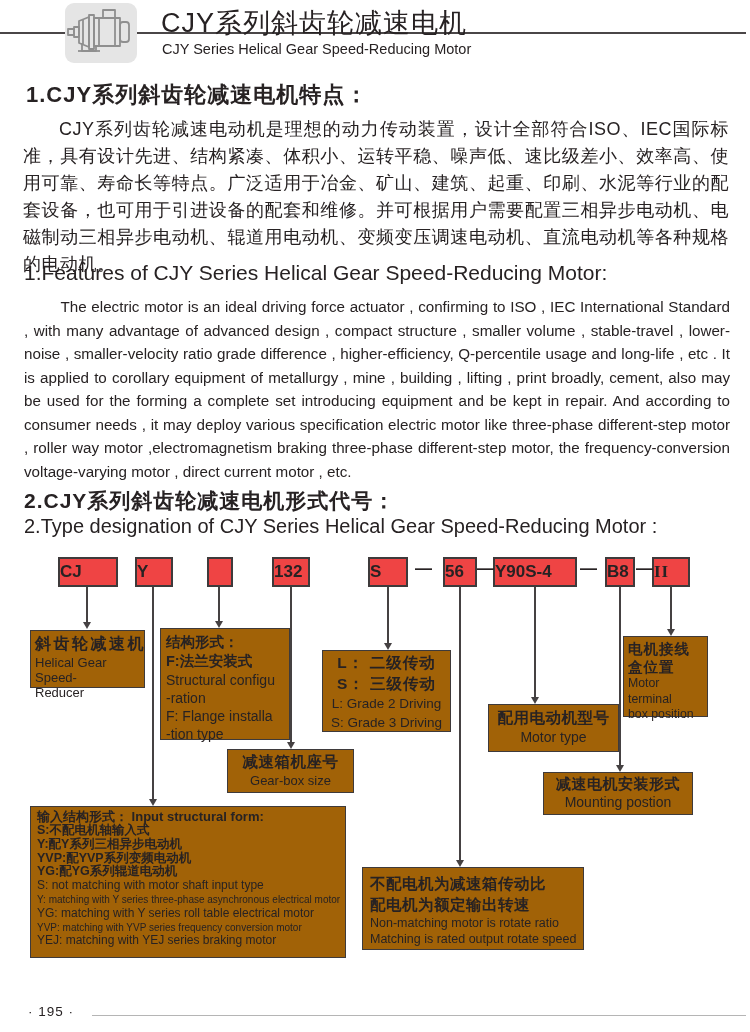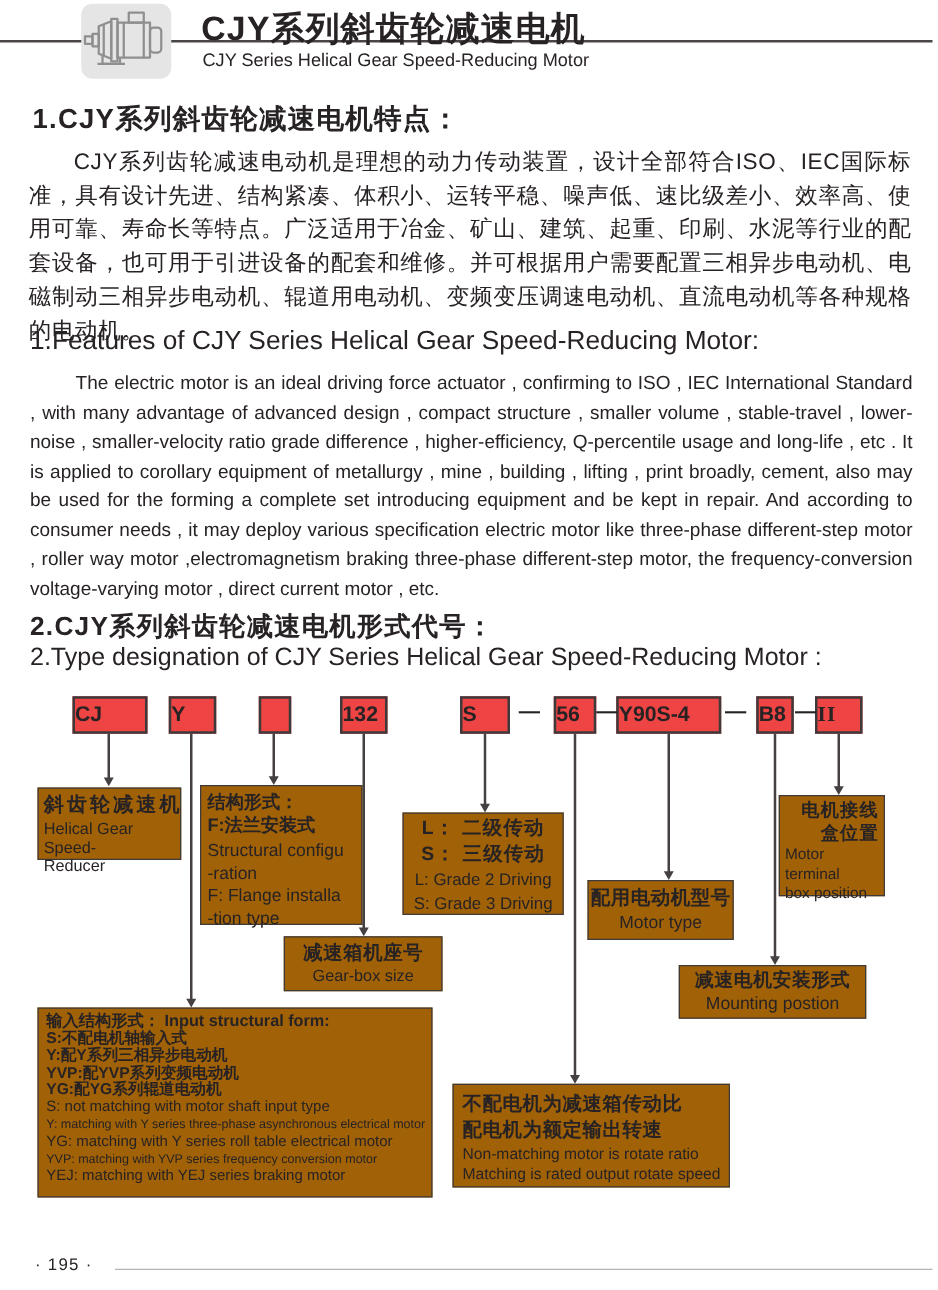--- a/index.html
+++ b/index.html
@@ -2,21 +2,21 @@
 <html><head>
 <meta charset="utf-8">
 <style>
   html,body{margin:0;padding:0;background:#ffffff;}
   .page{position:relative;width:750px;height:1032px;background:#ffffff;overflow:hidden;
         font-family:"Liberation Sans",sans-serif;color:#272223;}
 
   
   .header-rule{position:absolute;left:0;top:32px;width:746px;height:2px;background:#4a4647;}
   .icon-tile{position:absolute;left:65px;top:3px;width:72px;height:60px;background:#e5e5e5;border-radius:9px;}
-  .title-zh{position:absolute;left:161px;top:5px;font-size:27px;font-weight:bold;letter-spacing:1px;white-space:nowrap;}
+  .title-zh{position:absolute;left:161px;top:5px;font-size:27px;font-weight:normal;letter-spacing:1px;white-space:nowrap;}
   .title-en{position:absolute;left:162px;top:41px;font-size:14.5px;white-space:nowrap;}
 
   
   .h-zh{position:absolute;left:26px;font-size:22px;font-weight:bold;letter-spacing:1px;white-space:nowrap;}
   .h-en{position:absolute;left:24px;font-size:21px;white-space:nowrap;}
   .body-zh{position:absolute;left:23px;top:116px;width:706px;font-size:18px;line-height:27px;
            text-align:justify;text-justify:inter-ideograph;text-indent:2em;letter-spacing:0.5px;}
   .body-en{position:absolute;left:24px;top:295px;width:706px;font-size:15.2px;line-height:23.5px;
            text-align:justify;text-indent:2.4em;}
 
@@ -30,21 +30,21 @@
          border-right:4px solid transparent;border-top:7px solid #454142;}
   .lbl-box{position:absolute;border:1.7px solid #3e3a3b;background:#a16207;box-sizing:border-box;}
   .tc{text-align:center;}
   .lbl-zh-lg{font-size:15.5px;font-weight:bold;letter-spacing:0.5px;}
   .lbl-en{font-size:13px;}
   .reducer-zh{font-size:16px;font-weight:bold;letter-spacing:2.5px;white-space:nowrap;}
   .structure-line-zh{font-size:14.5px;font-weight:bold;line-height:19px;white-space:nowrap;}
   .structure-line-en{font-size:14px;line-height:18px;white-space:nowrap;}
   .drv-zh{font-size:15.5px;font-weight:bold;line-height:21px;letter-spacing:1px;}
   .drv-en{font-size:13.5px;line-height:19px;}
-  .term-zh{font-size:14.5px;font-weight:bold;line-height:17.5px;letter-spacing:1px;text-align:right;}
+  .term-zh{font-size:14.5px;font-weight:bold;line-height:17.5px;letter-spacing:1px;}
   .term-en{font-size:12.3px;line-height:15.5px;}
   .if-l1{font-size:13px;font-weight:bold;line-height:14px;white-space:nowrap;}
   .if-zh{font-size:12.5px;font-weight:bold;line-height:13.8px;white-space:nowrap;}
   .if-en{font-size:12px;line-height:13.8px;white-space:nowrap;}
   .if-en-sm{font-size:10px;line-height:13.8px;white-space:nowrap;}
   .ratio-zh{font-size:15.5px;font-weight:bold;line-height:21px;letter-spacing:0.5px;white-space:nowrap;}
   .ratio-en{font-size:12.5px;line-height:16px;white-space:nowrap;}
 
   
   .footer-num{position:absolute;left:28px;top:1004px;font-size:13.5px;letter-spacing:1px;}
@@ -139,21 +139,21 @@
     <div class="drv-zh">S：  三级传动</div>
     <div class="drv-en">L: Grade 2 Driving</div>
     <div class="drv-en">S: Grade 3 Driving</div>
   </div>
 
   <div class="lbl-box tc" style="left:227px;top:749px;width:127px;height:44px;padding:2px 0;">
     <div class="lbl-zh-lg">减速箱机座号</div>
     <div class="lbl-en">Gear-box size</div>
   </div>
 
-  <div class="lbl-box tc" style="left:470px;top:704px;width:117px;height:48px;padding:3px 0;">
+  <div class="lbl-box tc" style="left:488px;top:704px;width:131px;height:48px;padding:3px 0;">
     <div class="lbl-zh-lg">配用电动机型号</div>
     <div class="lbl-en" style="font-size:14px;">Motor type</div>
   </div>
 
   <div class="lbl-box" style="left:623px;top:636px;width:85px;height:81px;padding:4px 4px;">
     <div class="term-zh">电机接线</div>
     <div class="term-zh">盒位置</div>
     <div class="term-en">Motor terminal</div>
     <div class="term-en">box position</div>
   </div>

